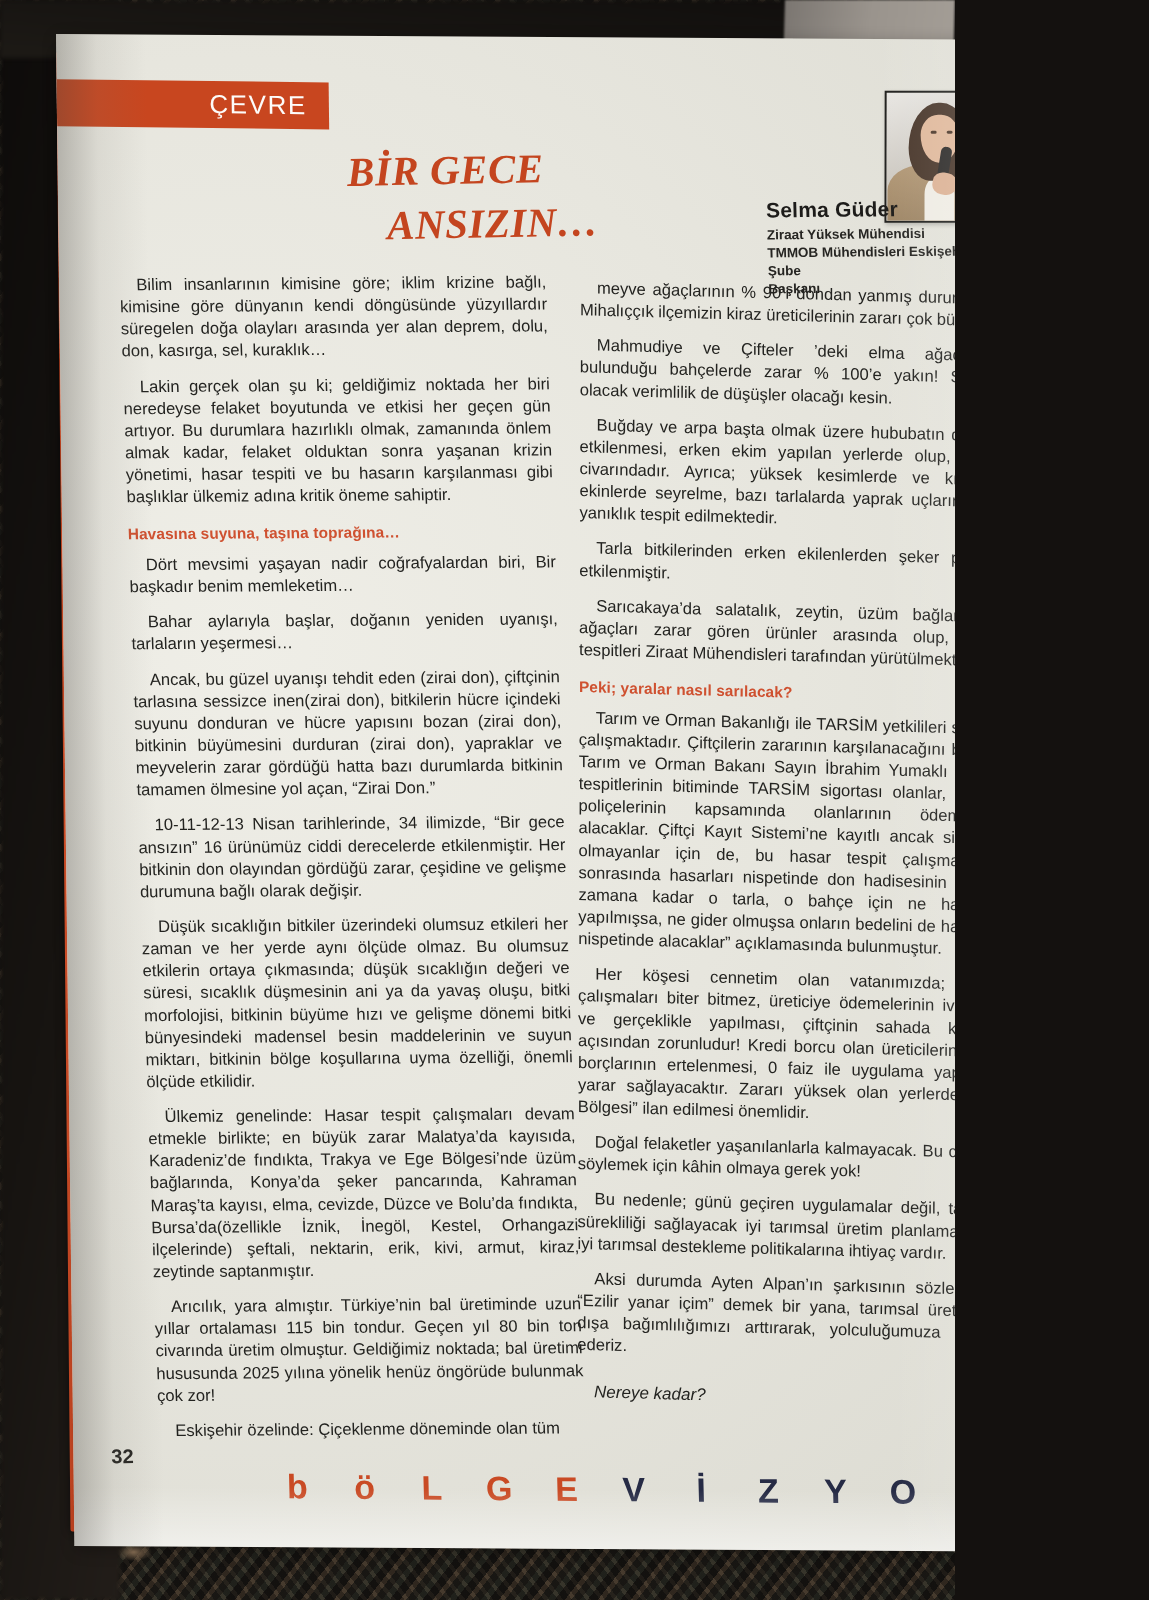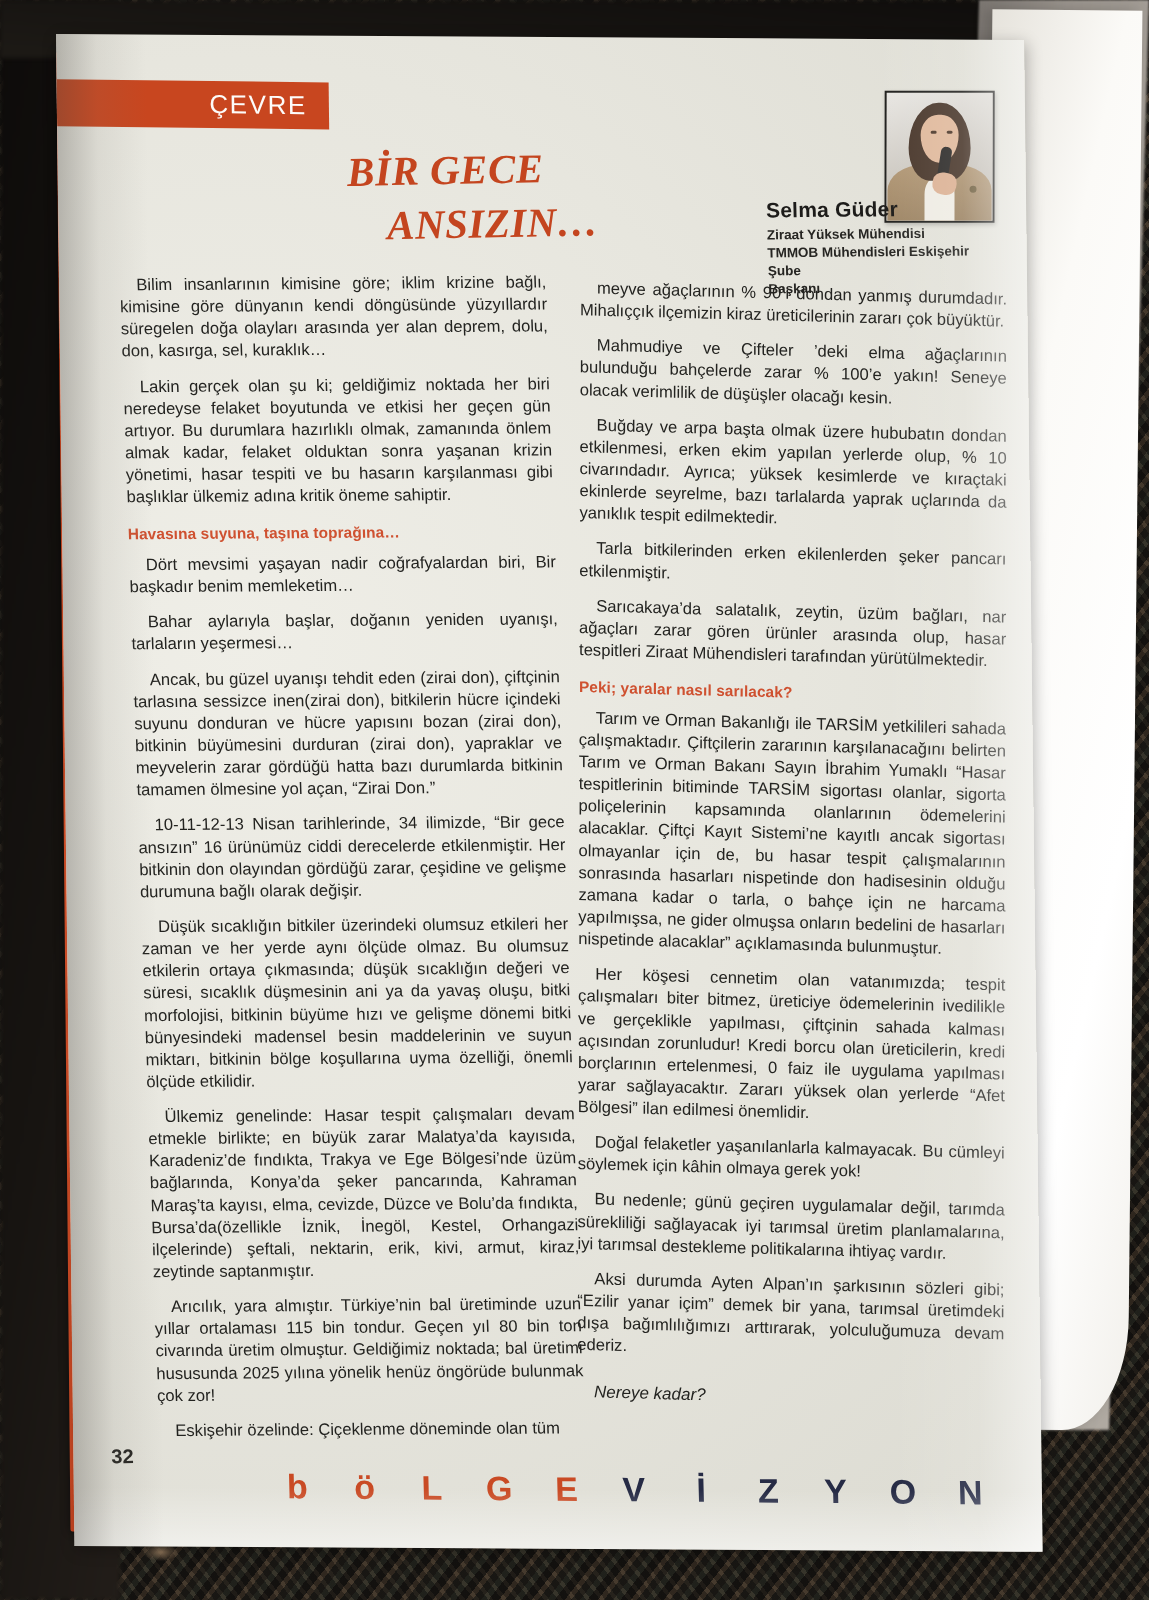--- a/index.html
+++ b/index.html
@@ -9,21 +9,21 @@
     width: 1149px;
     height: 1600px;
     overflow: hidden;
     background: #14110f;
     font-family: "Liberation Sans", sans-serif;
   }
 
   
   #scene {
     position: relative;
-    width: 1149px;
+    width: 955px;
     height: 1600px;
     overflow: hidden;
     background-color: #000000;
   }
   .carpet {
     position: absolute;
     inset: 0;
     background-color: #1a1713;
     background-image:
       radial-gradient(ellipse 26px 13px at 12% 6%,  #7d6b55 0%, rgba(125,107,85,0) 70%),

